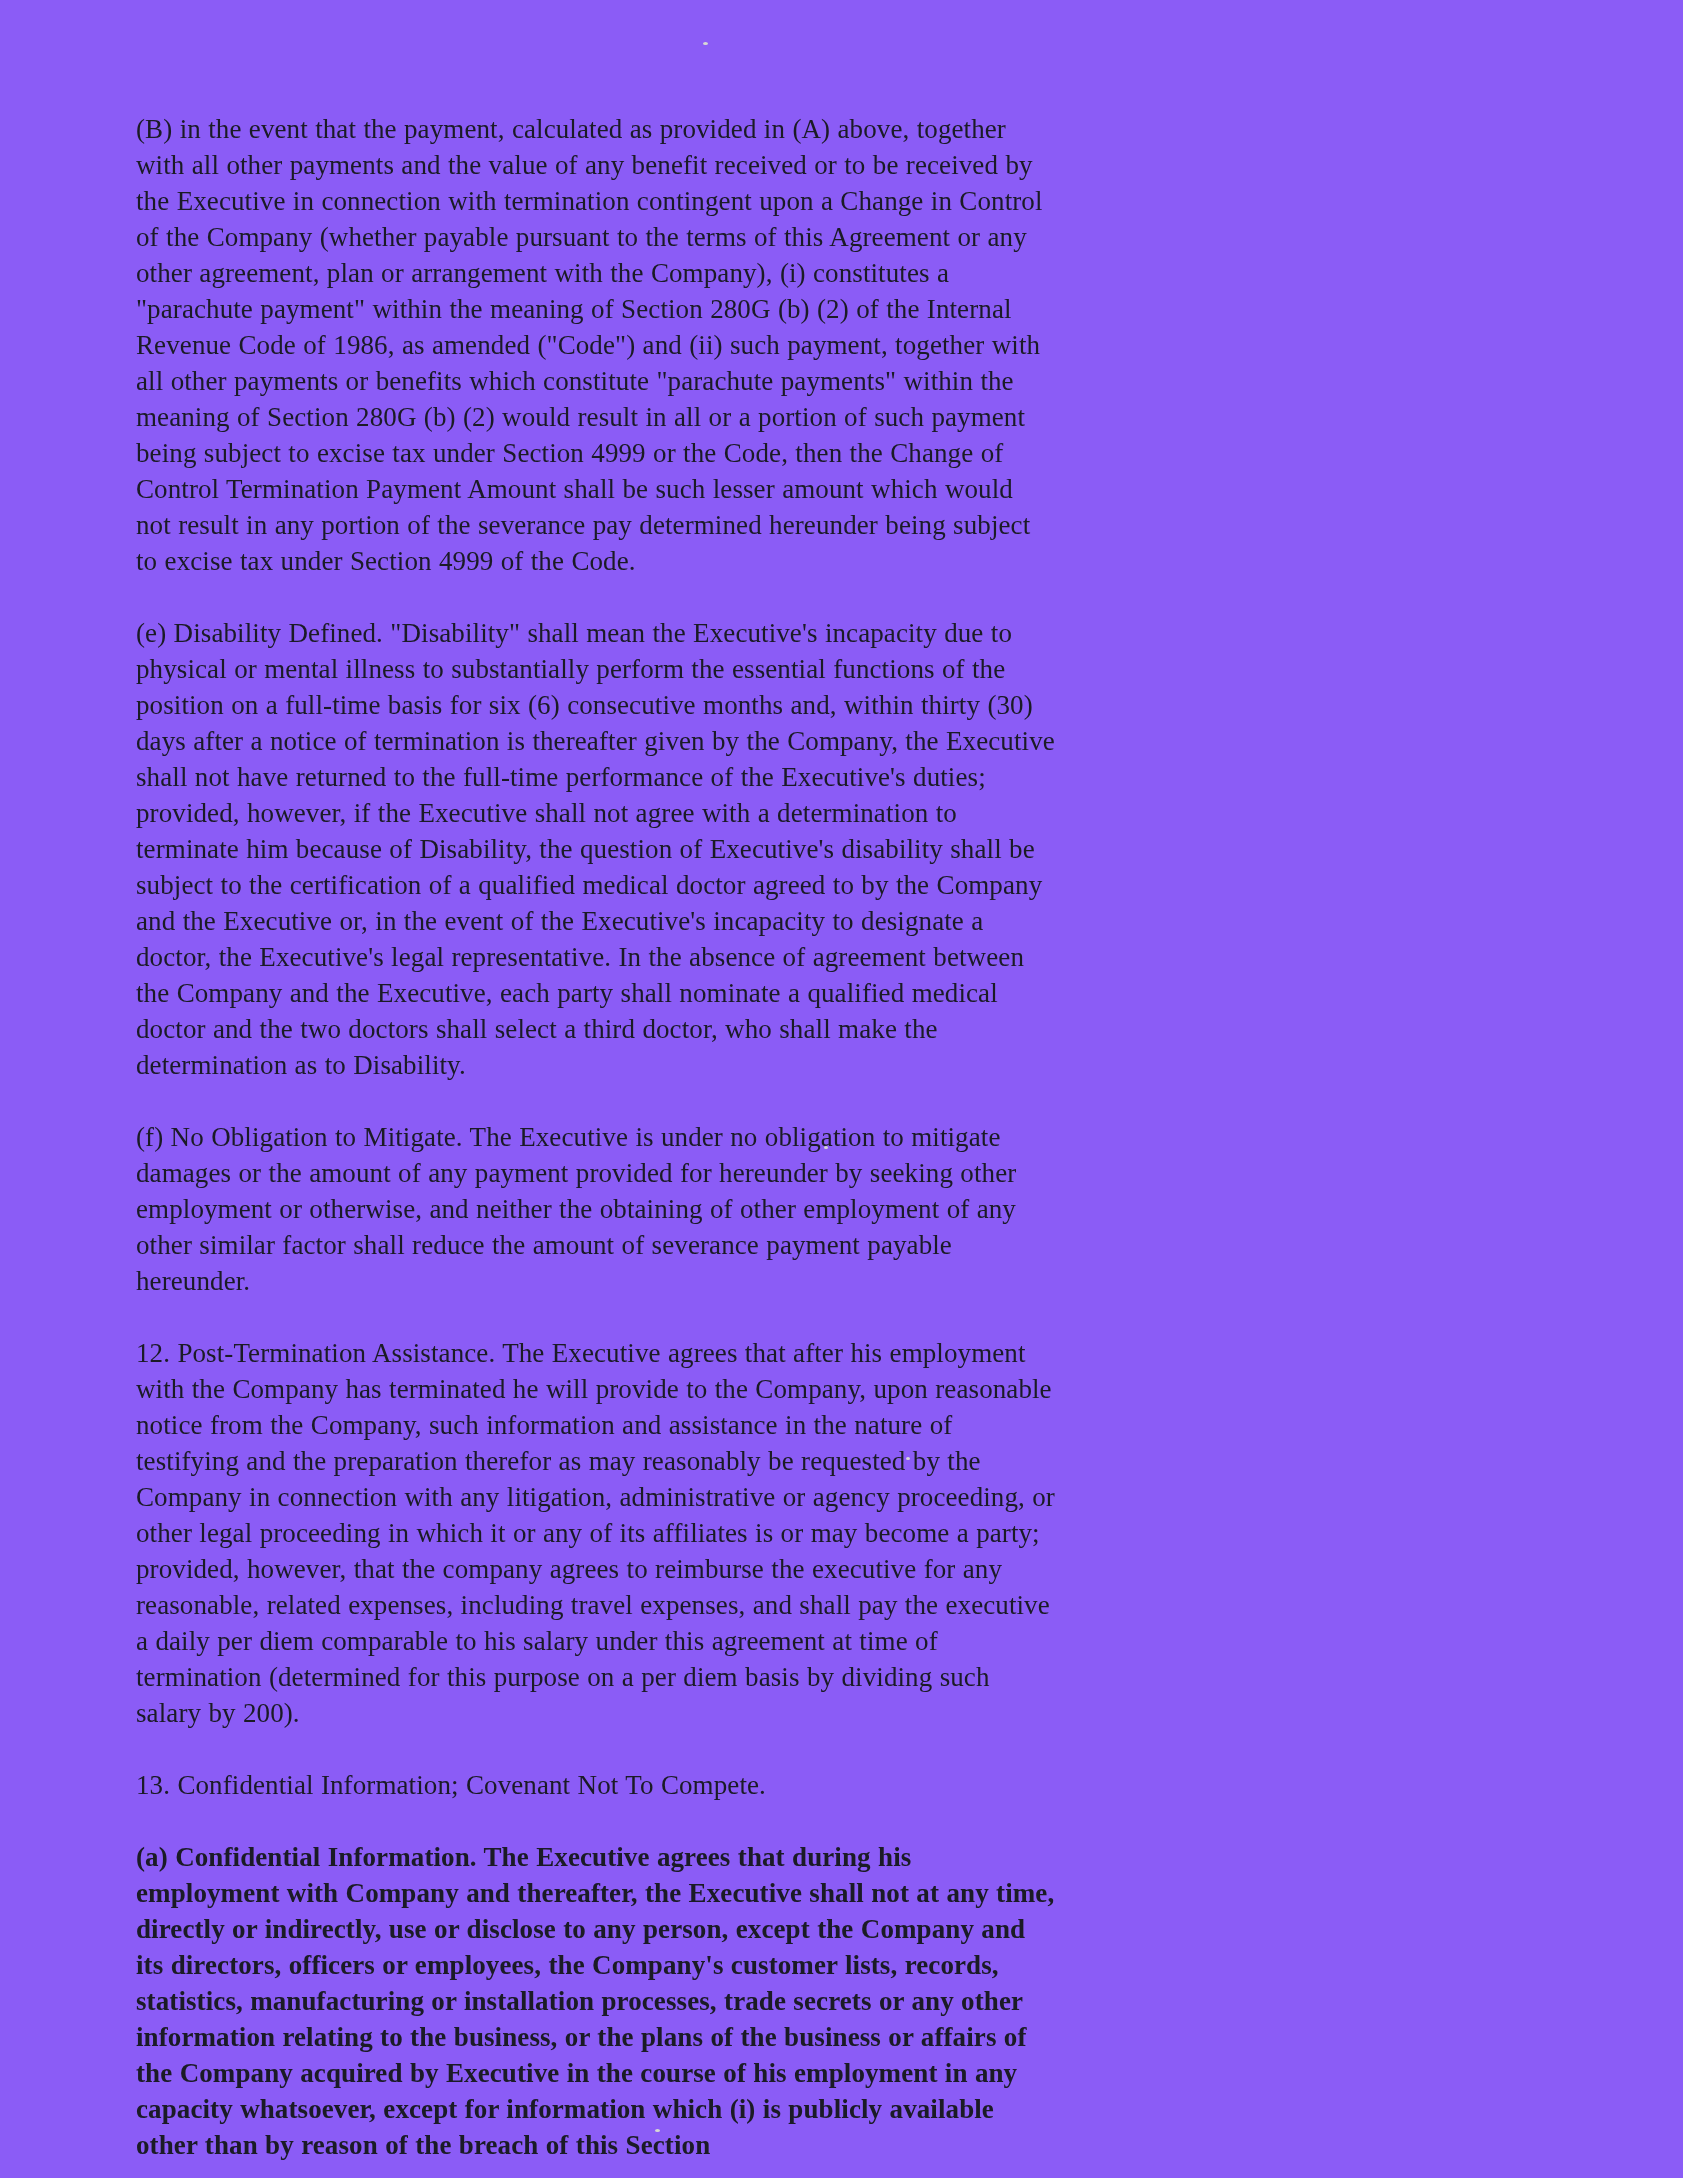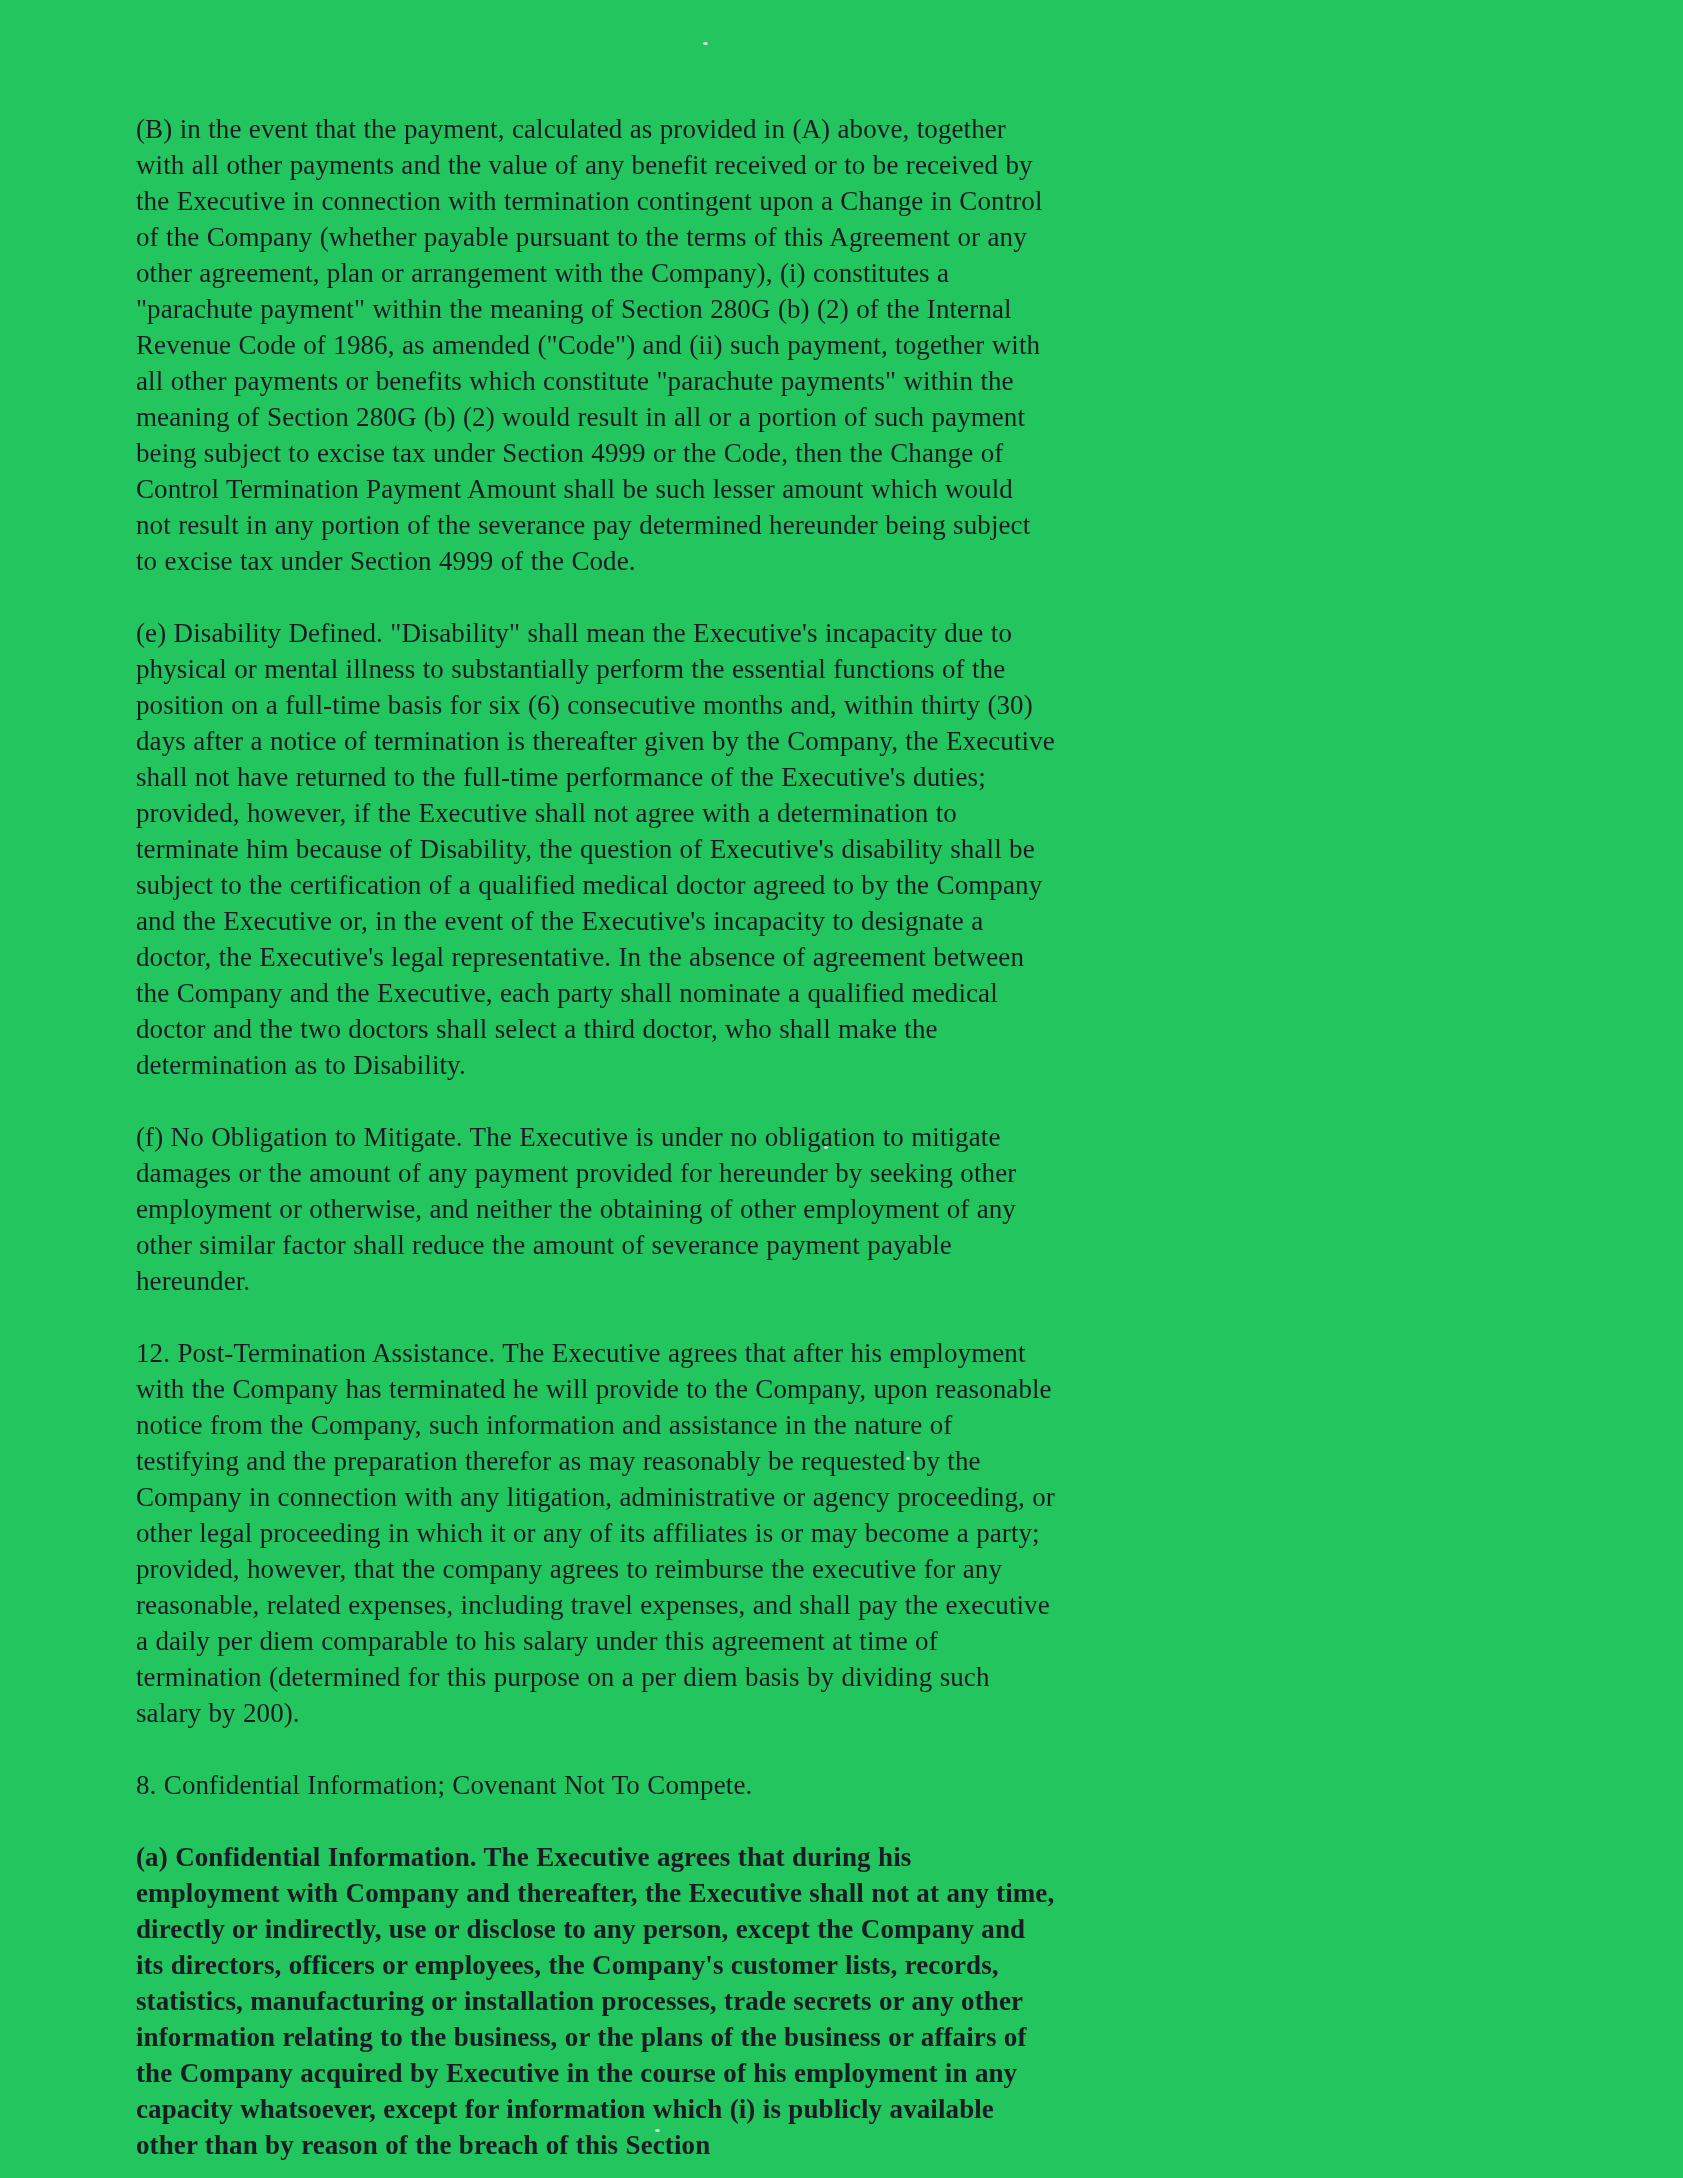--- a/index.html
+++ b/index.html
@@ -5,21 +5,21 @@
   html, body {
     margin: 0;
     padding: 0;
     background: #e9e9e9;
   }
   .page {
     position: relative;
     width: 1683px;
     height: 2178px;
     margin: 0 auto;
-    background: #22c55e;
+    background: #8b5cf6;
     overflow: hidden;
   }
   .text-block {
     position: absolute;
     left: 136px;
     top: 111px;
     width: 919px;
     font-family: "Liberation Serif", "DejaVu Serif", serif;
     font-size: 27px;
     line-height: 36px;
@@ -53,17 +53,17 @@
   <div class="speck s1"></div>
   <div class="speck s2"></div>
   <div class="speck s3"></div>
   <div class="speck s4"></div>
 
   <div class="text-block">
     <p>(B) in the event that the payment, calculated as provided in (A) above, together with all other payments and the value of any benefit received or to be received by the Executive in connection with termination contingent upon a Change in Control of the Company (whether payable pursuant to the terms of this Agreement or any other agreement, plan or arrangement with the Company), (i) constitutes a "parachute payment" within the meaning of Section 280G (b) (2) of the Internal Revenue Code of 1986, as amended ("Code") and (ii) such payment, together with all other payments or benefits which constitute "parachute payments" within the meaning of Section 280G (b) (2) would result in all or a portion of such payment being subject to excise tax under Section 4999 or the Code, then the Change of Control Termination Payment Amount shall be such lesser amount which would not result in any portion of the severance pay determined hereunder being subject to excise tax under Section 4999 of the Code.</p>
     <p>(e) Disability Defined. "Disability" shall mean the Executive's incapacity due to physical or mental illness to substantially perform the essential functions of the position on a full-time basis for six (6) consecutive months and, within thirty (30) days after a notice of termination is thereafter given by the Company, the Executive shall not have returned to the full-time performance of the Executive's duties; provided, however, if the Executive shall not agree with a determination to terminate him because of Disability, the question of Executive's disability shall be subject to the certification of a qualified medical doctor agreed to by the Company and the Executive or, in the event of the Executive's incapacity to designate a doctor, the Executive's legal representative. In the absence of agreement between the Company and the Executive, each party shall nominate a qualified medical doctor and the two doctors shall select a third doctor, who shall make the determination as to Disability.</p>
     <p>(f) No Obligation to Mitigate. The Executive is under no obligation to mitigate damages or the amount of any payment provided for hereunder by seeking other employment or otherwise, and neither the obtaining of other employment of any other similar factor shall reduce the amount of severance payment payable hereunder.</p>
     <p>12. Post-Termination Assistance. The Executive agrees that after his employment with the Company has terminated he will provide to the Company, upon reasonable notice from the Company, such information and assistance in the nature of testifying and the preparation therefor as may reasonably be requested by the Company in connection with any litigation, administrative or agency proceeding, or other legal proceeding in which it or any of its affiliates is or may become a party; provided, however, that the company agrees to reimburse the executive for any reasonable, related expenses, including travel expenses, and shall pay the executive a daily per diem comparable to his salary under this agreement at time of termination (determined for this purpose on a per diem basis by dividing such salary by 200).</p>
-    <p>8. Confidential Information; Covenant Not To Compete.</p>
+    <p>13. Confidential Information; Covenant Not To Compete.</p>
     <p>(a) Confidential Information. The Executive agrees that during his employment with Company and thereafter, the Executive shall not at any time, directly or indirectly, use or disclose to any person, except the Company and its directors, officers or employees, the Company's customer lists, records, statistics, manufacturing or installation processes, trade secrets or any other information relating to the business, or the plans of the business or affairs of the Company acquired by Executive in the course of his employment in any capacity whatsoever, except for information which (i) is publicly available other than by reason of the breach of this Section</p>
   </div>
 </div>
 
 
 </body></html>

